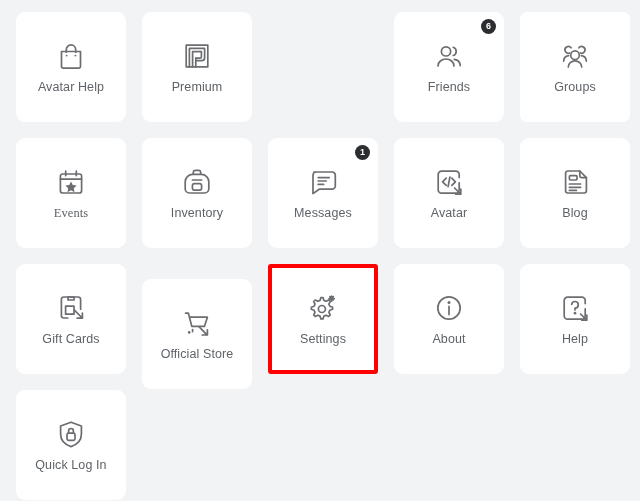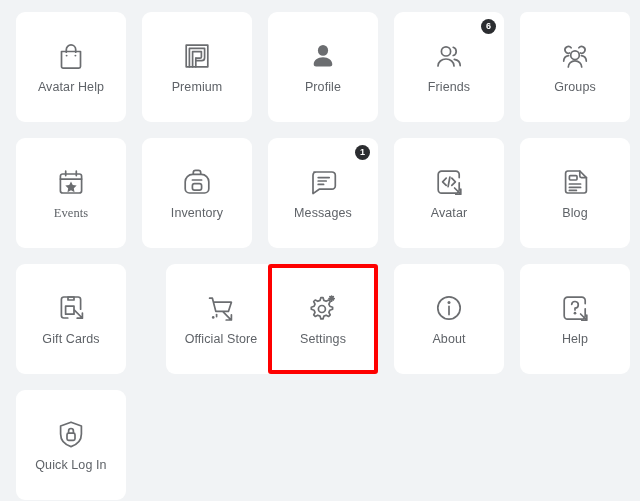--- a/index.html
+++ b/index.html
@@ -97,29 +97,20 @@
       <span class="tile-icon">
         <svg viewBox="0 0 32 32" width="32" height="32">
        <path stroke="currentColor" fill="none" stroke-width="1.7" stroke-linecap="round" stroke-linejoin="round" d="M5.2 5.2h21.6v21.6H5.2z"></path>
        <path stroke="currentColor" fill="none" stroke-width="1.7" stroke-linecap="round" stroke-linejoin="round" d="M8.4 26.8V8.4h15.2v9.3a3 3 0 0 1-3 3h-5.1"></path>
        <path stroke="currentColor" fill="none" stroke-width="1.7" stroke-linecap="round" stroke-linejoin="round" d="M11.6 26.8V11.6h8.8v5.3a1.2 1.2 0 0 1-1.2 1.2h-4.2"></path>
        <path stroke="currentColor" fill="none" stroke-width="1.7" stroke-linecap="round" stroke-linejoin="round" d="M14.8 26.8v-8.7"></path>
      </svg>
       </span>
       <span class="tile-label">Premium</span>
     </div>
-    <div class="tile" style="left: 268px; top: 12px;">
-      <span class="tile-icon">
-        <svg viewBox="0 0 32 32" width="32" height="32">
-       <ellipse cx="16" cy="10.4" rx="5.1" ry="5.4" fill="currentColor"></ellipse>
-       <path d="M16 17.3c-5.4 0-9.3 3.1-9.3 6.9 0 1.3 1 2.3 2.3 2.3h14c1.3 0 2.3-1 2.3-2.3 0-3.8-3.9-6.9-9.3-6.9z" fill="currentColor"></path>
-     </svg>
-      </span>
-      <span class="tile-label">Profile</span>
-    </div>
     <div class="tile" style="left: 394px; top: 12px;">
       <span class="tile-icon">
         <svg viewBox="0 0 32 32" width="32" height="32">
        <circle stroke="currentColor" fill="none" stroke-width="1.7" stroke-linecap="round" stroke-linejoin="round" cx="13.0" cy="11.4" r="4.6"></circle>
        <path stroke="currentColor" fill="none" stroke-width="1.7" stroke-linecap="round" stroke-linejoin="round" d="M5.0 26.0c0-4.0 3.6-7.0 8.0-7.0s8.0 3.0 8.0 7.0"></path>
        <path stroke="currentColor" fill="none" stroke-width="1.7" stroke-linecap="round" stroke-linejoin="round" d="M20.2 7.3a4.3 4.3 0 0 1 0 8.2"></path>
        <path stroke="currentColor" fill="none" stroke-width="1.7" stroke-linecap="round" stroke-linejoin="round" d="M21.3 19.3c3.5.6 5.9 3.2 5.9 6.3"></path>
      </svg>
       </span>
       <span class="tile-label">Friends</span>
@@ -197,21 +188,21 @@
       <span class="tile-icon">
         <svg viewBox="0 0 32 32" width="32" height="32">
        <path stroke="currentColor" fill="none" stroke-width="1.7" stroke-linecap="round" stroke-linejoin="round" d="M25.6 17.2V7.4a2.4 2.4 0 0 0-2.4-2.4H8.8a2.4 2.4 0 0 0-2.4 2.4v16.2a2.4 2.4 0 0 0 2.4 2.4h4.0"></path>
        <path stroke="currentColor" fill="none" stroke-width="1.7" stroke-linecap="round" stroke-linejoin="round" d="M13.0 5.0h6.0v3.0h-6.0z"></path>
        <path stroke="currentColor" fill="none" stroke-width="1.7" stroke-linecap="round" stroke-linejoin="round" d="M10.6 14.2h8.4v8.0h-8.4z"></path>
        <path stroke="currentColor" fill="none" stroke-width="1.7" stroke-linecap="round" stroke-linejoin="round" d="M19.4 18.2l7.8 7.8M27.4 21.0v5.2h-5.2"></path>
      </svg>
       </span>
       <span class="tile-label">Gift Cards</span>
     </div>
-    <div class="tile" style="left: 142px; top: 264px; margin-left: 24px;">
+    <div class="tile" style="left: 142px; top: 279px;">
       <span class="tile-icon">
         <svg viewBox="0 0 32 32" width="32" height="32">
        <path stroke="currentColor" fill="none" stroke-width="1.7" stroke-linecap="round" stroke-linejoin="round" d="M4.6 6.2h2.8l3.4 13.2h12.6l3.0-9.2H9.2"></path>
        <path stroke="currentColor" fill="none" stroke-width="1.7" stroke-linecap="round" stroke-linejoin="round" d="M11.6 22.6v2.0"></path>
        <circle cx="8.2" cy="25.4" r="1.3" fill="currentColor" stroke="none"></circle>
        <path stroke="currentColor" fill="none" stroke-width="1.7" stroke-linecap="round" stroke-linejoin="round" d="M18.4 20.2l7.6 7.6M26.4 22.8v5.2h-5.2"></path>
      </svg>
       </span>
       <span class="tile-label">Official Store</span>
     </div>

